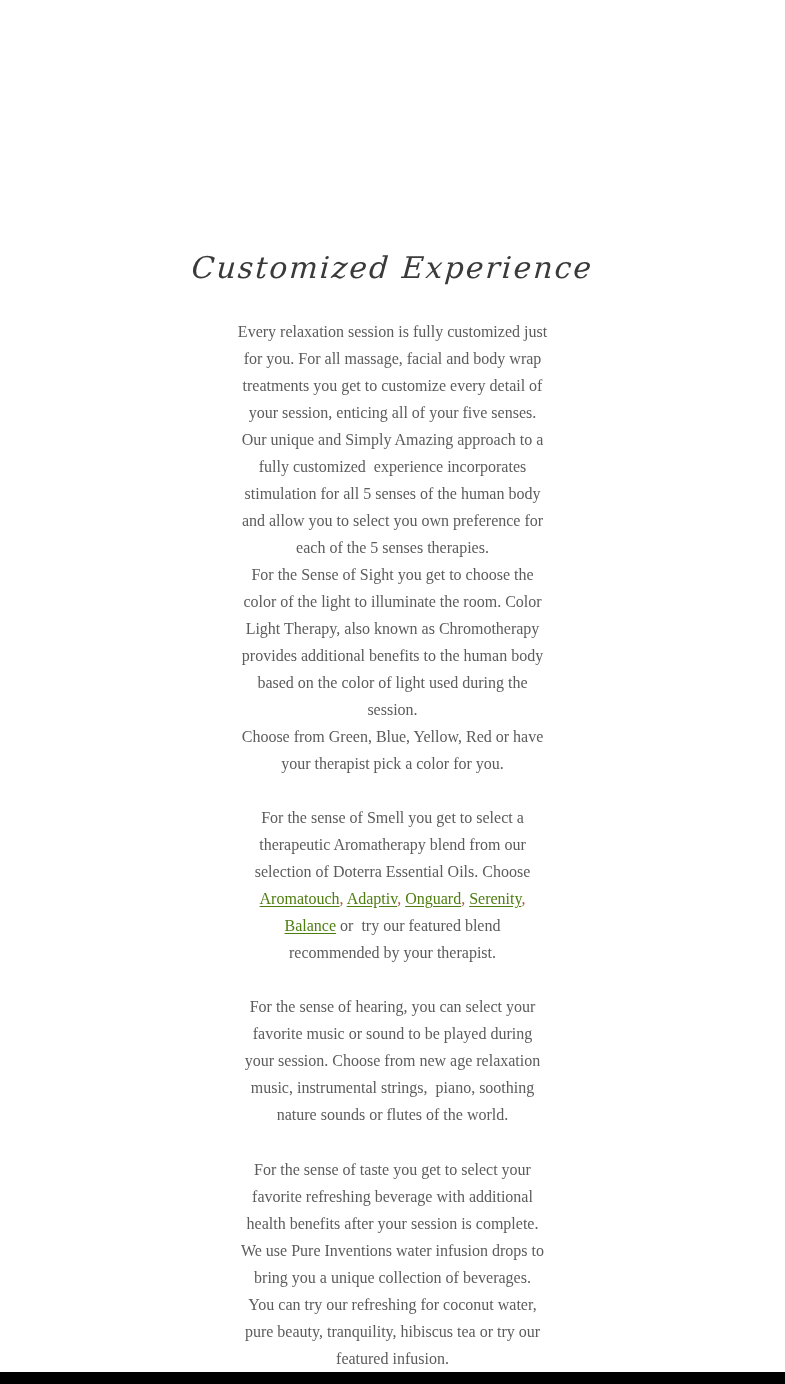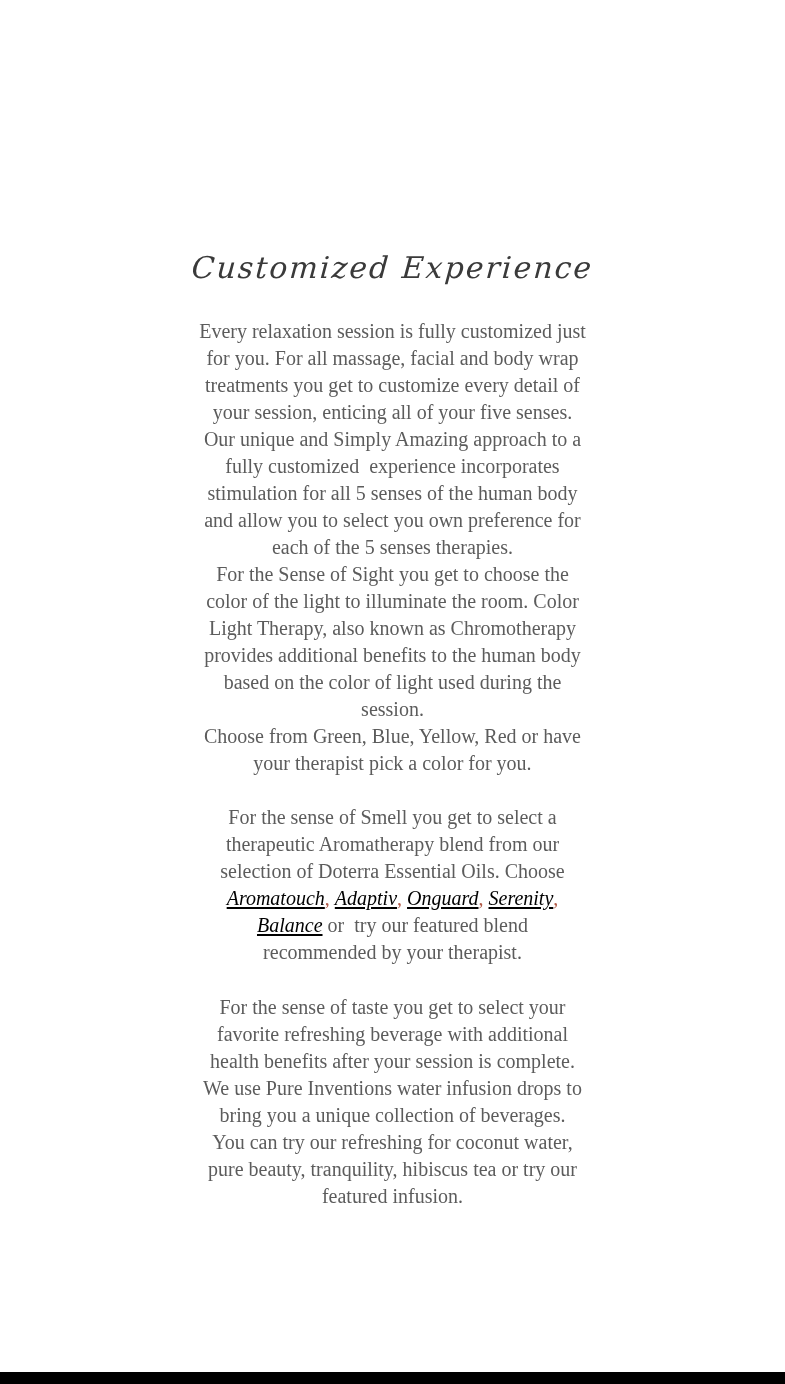--- a/index.html
+++ b/index.html
@@ -30,34 +30,33 @@
     color: #3a3a3a;
     transform: skewX(-4deg);
   }
   .content {
     width: 430px;
     margin: 0 auto;
   }
   .para {
     margin: 0 0 27px 0;
     text-align: center;
-    font-size: 20px;
+    font-size: 16px;
     line-height: 27px;
     color: #5c5c5c;
     white-space: pre-wrap;
   }
   .para:last-child { margin-bottom: 0; margin-top: 28px; }
   .seg { white-space: pre-wrap; }
   .seg.red { color: #b25a47; }
   a.link {
-    color: #000000;
+    color: #4d7c0f;
     text-decoration: underline;
     text-underline-offset: 2px;
     cursor: pointer;
-    font-style: italic;
   }
   .footer-bar {
     position: absolute;
     left: 0;
     right: 0;
     bottom: 0;
     height: 12px;
     background: #000000;
   }
 </style>
@@ -85,20 +84,25 @@
 provides additional benefits to the human body
 based on the color of light used during the
 session.
 Choose from Green, Blue, Yellow, Red or have
 your therapist pick a color for you.</p>
 
     <p class="para"><span class="seg">For the sense of Smell you get to select a
 therapeutic Aromatherapy blend from our
 selection of Doterra Essential Oils. Choose</span><br><a class="link">Aromatouch</a><span class="seg red">, </span><a class="link">Adaptiv</a><span class="seg red">, </span><a class="link">Onguard</a><span class="seg red">, </span><a class="link">Serenity</a><span class="seg red">,</span><br><a class="link">Balance</a><span class="seg"> or  try our featured blend</span><br><span class="seg">recommended by your therapist.</span></p>
 
+    <p class="para">For the sense of hearing, you can select your
+favorite music or sound to be played during
+your session. Choose from new age relaxation
+music, instrumental strings,  piano, soothing
+nature sounds or flutes of the world.</p>
 
     <p class="para">For the sense of taste you get to select your
 favorite refreshing beverage with additional
 health benefits after your session is complete.
 We use Pure Inventions water infusion drops to
 bring you a unique collection of beverages.
 You can try our refreshing for coconut water,
 pure beauty, tranquility, hibiscus tea or try our
 featured infusion.</p>
 

